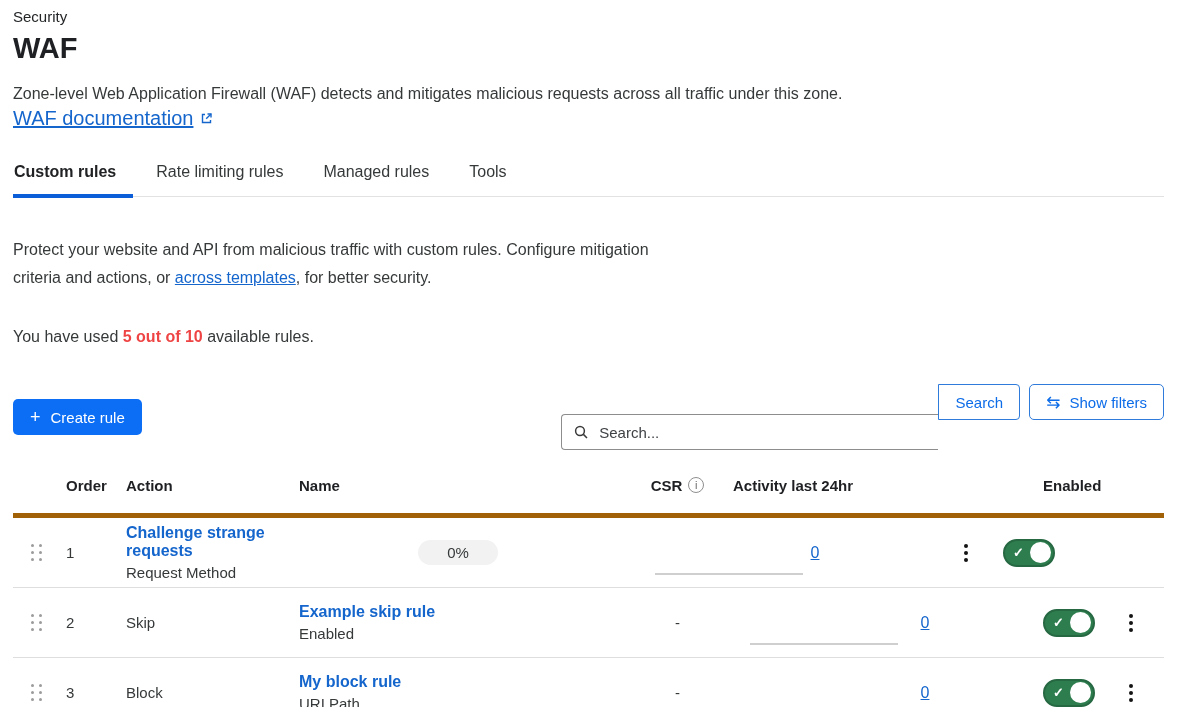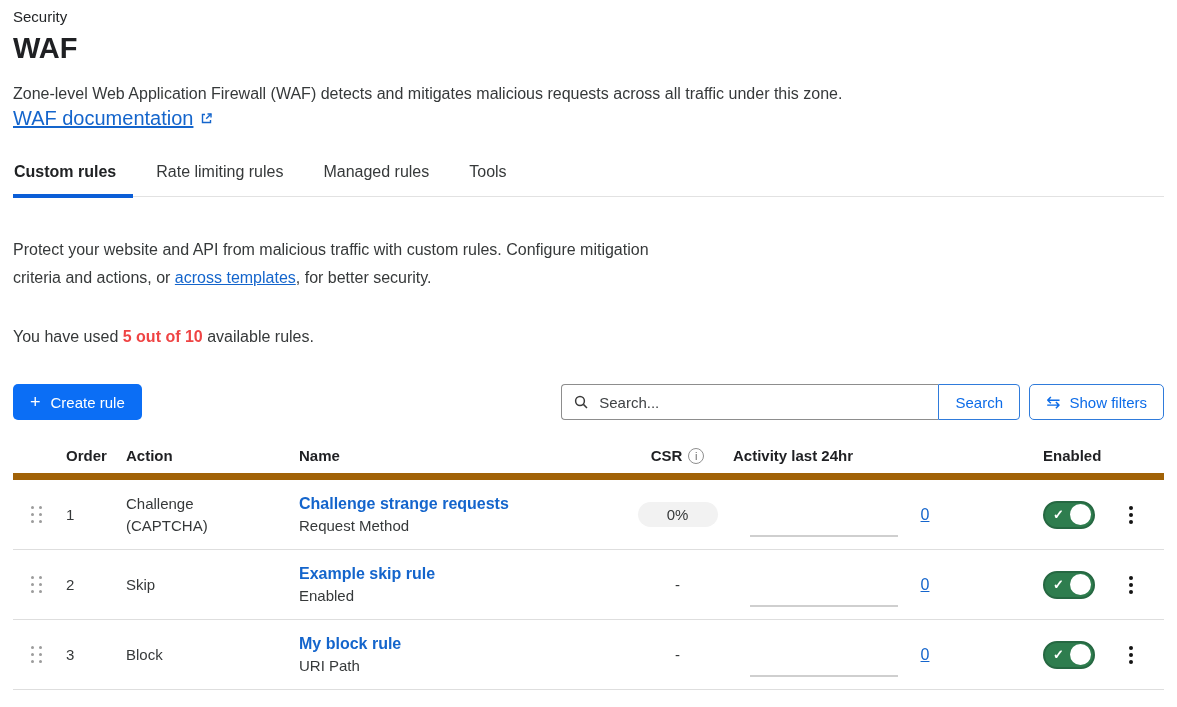--- a/index.html
+++ b/index.html
@@ -30,37 +30,37 @@
   .usage b { color: #ef4444; }
   
   .toolbar { margin-top: 38px; display: flex; justify-content: space-between; align-items: center; }
   .btn-primary { display: inline-flex; align-items: center; gap: 10px; height: 36px; padding: 0 17px;
     background: var(--primary-blue); color: #fff; border: none; border-radius: 5px;
     font-size: 15px; font-family: inherit; cursor: pointer; }
   .btn-primary .plus { font-size: 18px; font-weight: 400; line-height: 1; }
   .toolbar-right { display: flex; gap: 9px; }
   .search-group { display: flex; }
   .search-box { display: flex; align-items: center; gap: 9px; width: 377px; height: 36px;
-    border: 1px solid #8d8d8d; border-right: none; border-radius: 4px 0 0 4px; padding: 0 12px; background: #fff; }
+    border: 1px solid #8d8d8d; border-right: none; border-radius: 4px 0 0 4px; padding: 0 12px; background: #fff; margin-top: 30px; }
   .search-box input { border: none; outline: none; flex: 1; font-size: 15px; font-family: inherit;
     color: #36393a; background: transparent; }
   .search-box input::placeholder { color: #3f4245; opacity: 1; }
   .search-btn { width: 82px; height: 36px; background: #fff; border: 1px solid #2f7bdb;
     border-radius: 0 4px 4px 0; color: var(--button-blue); font-size: 15px; font-family: inherit; cursor: pointer; }
   .filters-btn { display: inline-flex; align-items: center; gap: 9px; height: 36px; padding: 0 16px;
     background: #fff; border: 1px solid #2f7bdb; border-radius: 5px; color: var(--button-blue);
     font-size: 15px; font-family: inherit; cursor: pointer; }
   .filters-btn .swap { font-size: 17px; line-height: 1; }
   
   .table { margin-top: 27px; }
   .tgrid { display: grid; grid-template-columns: 40px 60px 173px 344px 95px 180px 40px 165px 1fr; }
-  .thead { border-bottom: 7px solid #a16207; padding-bottom: 9px; font-size: 15px;
+  .thead { border-bottom: 5px solid #a16207; padding-bottom: 19px; font-size: 15px;
     font-weight: 700; color: #1f2023; }
   .th-order, .th-action, .th-name { padding-left: 13px; }
-  .th-csr { display: flex; justify-content: center; align-items: flex-end; gap: 6px; }
+  .th-csr { display: flex; justify-content: center; align-items: flex-start; gap: 6px; }
   .th-activity { padding-left: 8px; }
   .th-enabled { padding-left: 98px; }
   .info-circle { width: 16px; height: 16px; border: 1px solid #8f8f8f; border-radius: 50%;
     font-size: 11px; color: #6b6b6b; display: inline-flex; align-items: center; justify-content: center;
     line-height: 1; font-weight: 400; cursor: pointer; }
   .trow { border-bottom: 1px solid #dedede; height: 70px; align-items: center; font-size: 15px; }
   .cell-drag { padding-left: 18px; }
   .drag-dots { display: grid; grid-template-columns: repeat(2, 3px); gap: 4px 5px; width: 11px; cursor: grab; }
   .drag-dots span { width: 3px; height: 3px; border-radius: 50%; background: #9c9c9c; }
   .cell-order { padding-left: 13px; }
@@ -161,24 +161,20 @@
         <div class="drag-dots">
             <span></span>
             <span></span>
             <span></span>
             <span></span>
             <span></span>
             <span></span>
           </div>
       </div>
       <div class="cell-order">1</div>
-      <div class="cell-action">
-        <div>Challenge</div>
-        <div>(CAPTCHA)</div>
-      </div>
       <div class="cell-name">
         <a class="rule-link">Challenge strange requests</a>
         <div class="rule-field">Request Method</div>
       </div>
       <div class="cell-csr">
         <span class="csr-badge">0%</span>
       </div>
       <div class="cell-spark">
         <div class="sparkline"></div>
       </div>

